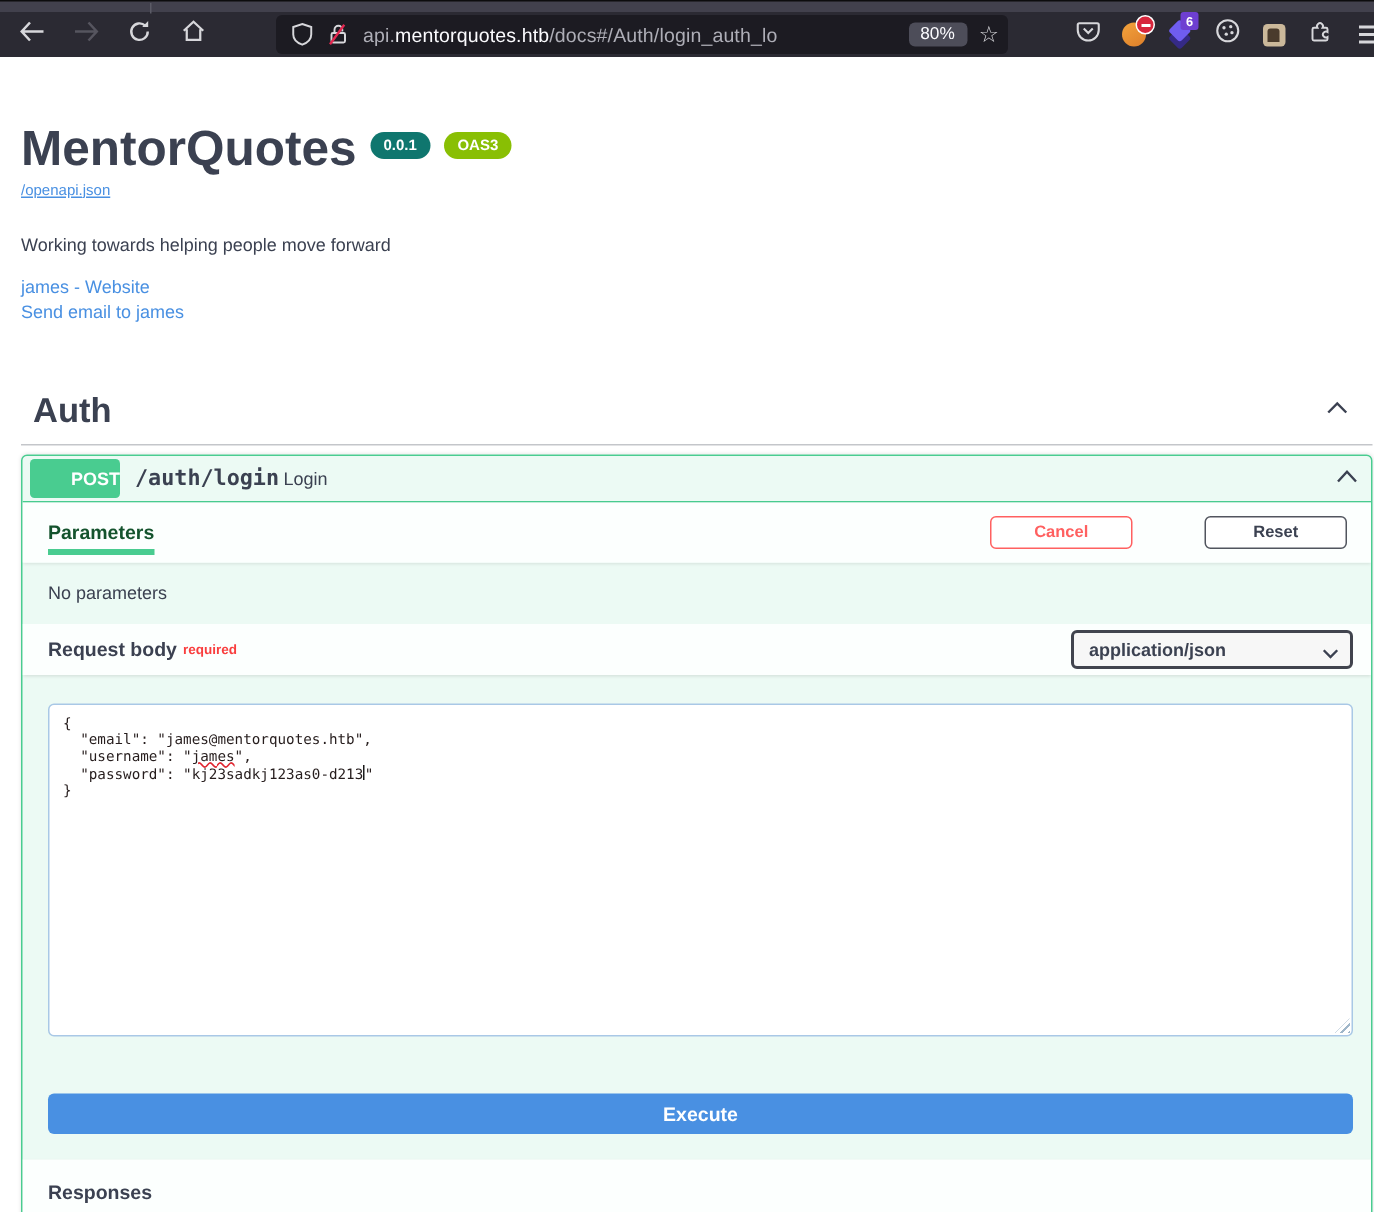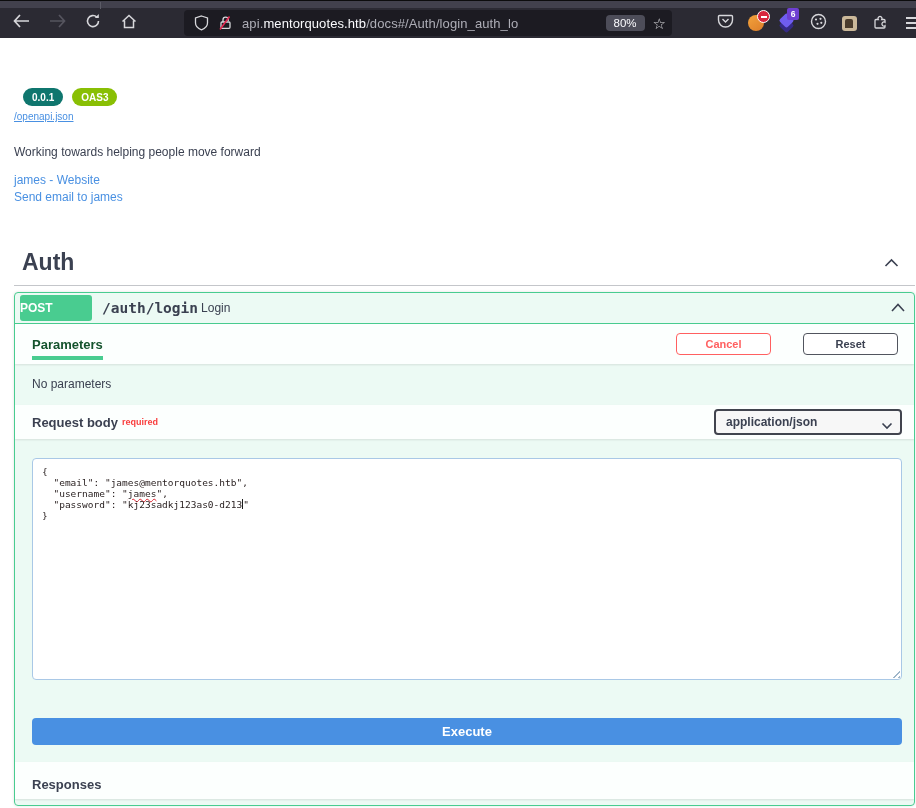--- a/index.html
+++ b/index.html
@@ -54,31 +54,31 @@
   .tag-header { display:flex; align-items:center; padding:0 16px 9px 8px;
     border-bottom:1px solid rgba(59,65,81,.3); cursor:pointer; }
   .tag-title { font-size:23px; font-weight:bold; color:#3b4151; }
   .tag-header .chev { margin-left:auto; }
 
   .opblock { margin:6px 1px 0 14px; border:1px solid #49cc90; border-radius:4px;
     background:rgba(73,204,144,.1); box-shadow:0 0 3px rgba(0,0,0,.12); height:514px; overflow:hidden; }
   .op-summary { display:flex; align-items:center; padding:0 8px 0 5px; height:31px;
     border-bottom:1px solid #49cc90; cursor:pointer; }
   .method-badge { background:#49cc90; color:#fff; font-weight:bold; font-size:12px;
-    border-radius:3px; width:72px; text-align:left; padding:6px 0; }
+    border-radius:3px; width:60px; text-align:right; padding:6px 0; }
   .op-path { font-family:"DejaVu Sans Mono", monospace; font-weight:bold; font-size:14.5px;
     color:#3b4151; margin-left:10px; }
   .op-desc { font-size:12px; color:#3b4151; margin-left:3px; }
   .op-summary .chev { margin-left:auto; }
 
   .sec-header { display:flex; align-items:center; height:40px; padding:0 12px 0 17px;
     background:rgba(255,255,255,.85); box-shadow:0 1px 2px rgba(0,0,0,.1); }
   .tab-label { font-size:13px; font-weight:bold; color:#14532d; position:relative; }
   .tab-label:after { content:""; position:absolute; left:0; right:0; bottom:-8px; height:4px; background:#49cc90; }
-  .hdr-buttons { margin-left:auto; display:flex; gap:32px; }
+  .hdr-buttons { margin-left:auto; display:flex; gap:48px; }
   .btn { font-size:11px; font-weight:bold; border-radius:4px; background:#fff; cursor:pointer;
     padding:4px 0; width:95px; text-align:center; font-family:"Liberation Sans",sans-serif; }
   .btn.cancel { border:1px solid #ff6060; color:#ff6060; }
   .btn.reset { border:1px solid #51555e; color:#3b4151; margin-right:4px; }
 
   .no-params { padding:13px 17px 14px; font-size:12px; color:#3b4151; }
 
   .reqbody-header { display:flex; align-items:center; height:34px; padding:0 12px 0 17px;
     background:rgba(255,255,255,.85); box-shadow:0 1px 2px rgba(0,0,0,.1); }
   .reqbody-label { font-size:13px; font-weight:bold; color:#3b4151; }
@@ -212,20 +212,21 @@
       <i></i>
         <i></i>
         <i></i>
     </div>
   </div>
 </div>
 
 <div class="page">
 
   <div class="title-row">
+    <h1 class="api-title">MentorQuotes</h1>
     <span class="pill version">0.0.1</span>
     <span class="pill oas">OAS3</span>
   </div>
   <a class="spec-link" href="#">/openapi.json</a>
   <div class="desc">Working towards helping people move forward</div>
   <a class="contact-link" href="#">james - Website</a>
   <a class="email-link" href="#">Send email to james</a>
 
   <div class="tag-section">
     <div class="tag-header">

